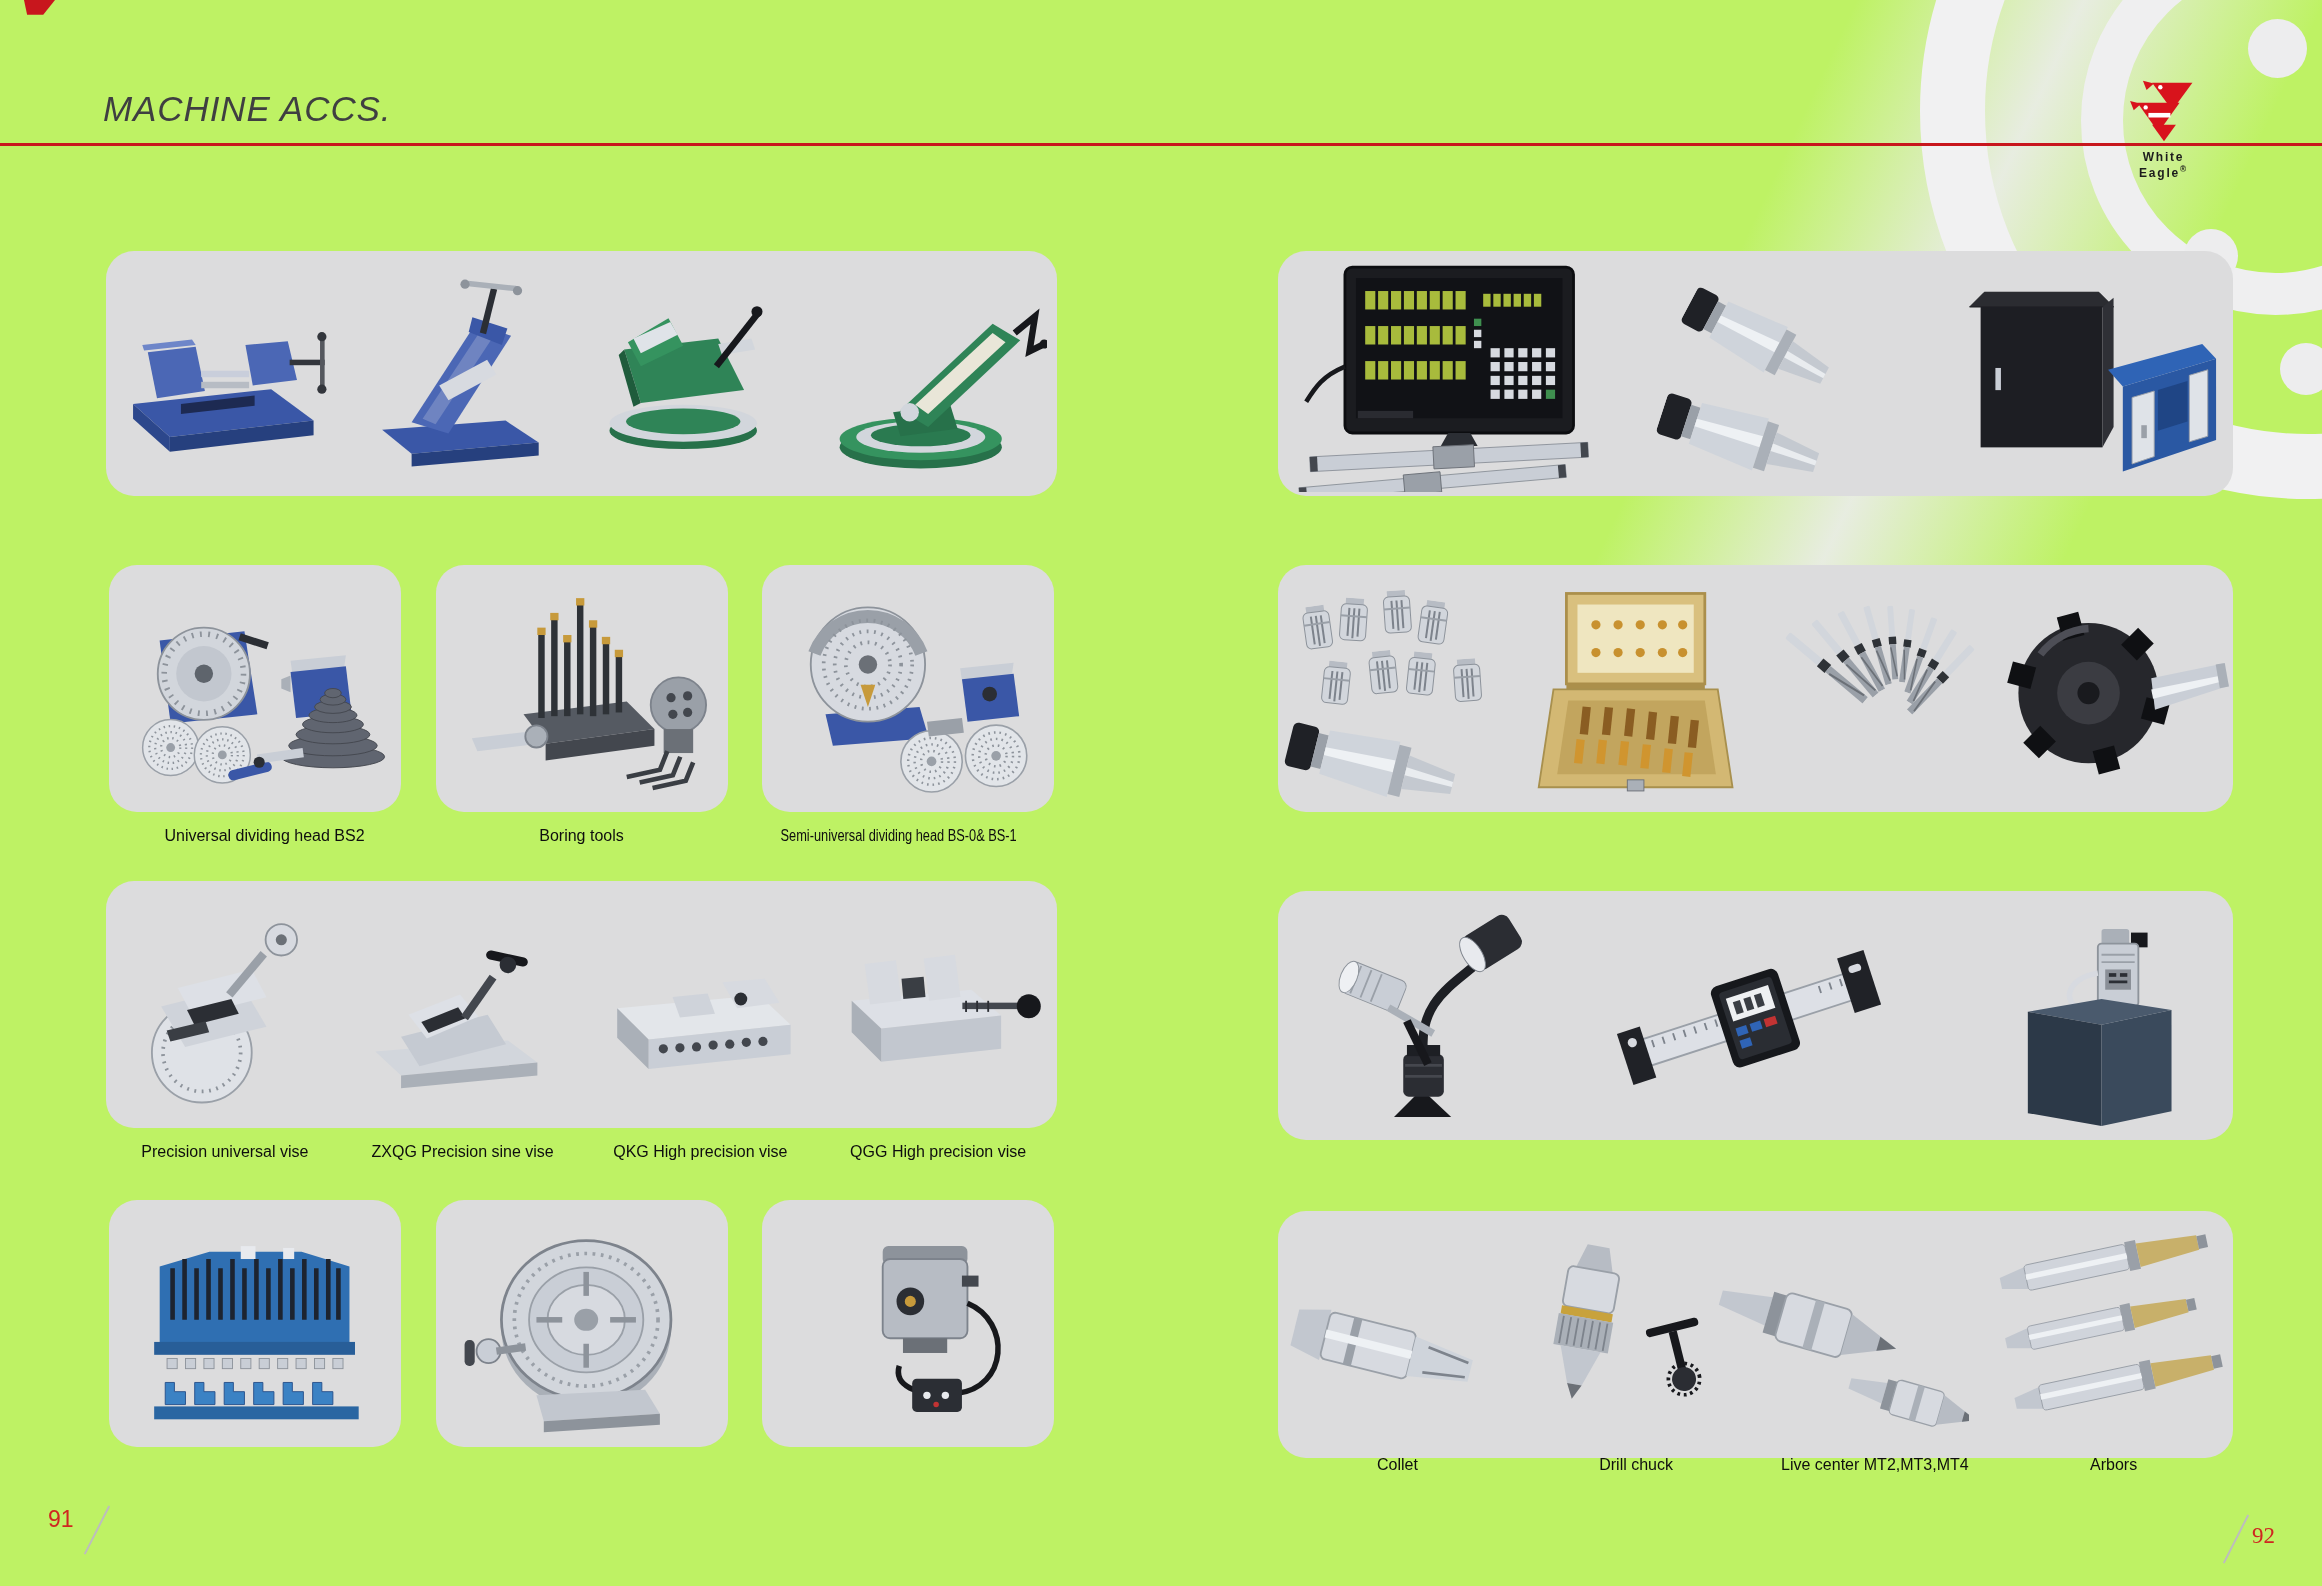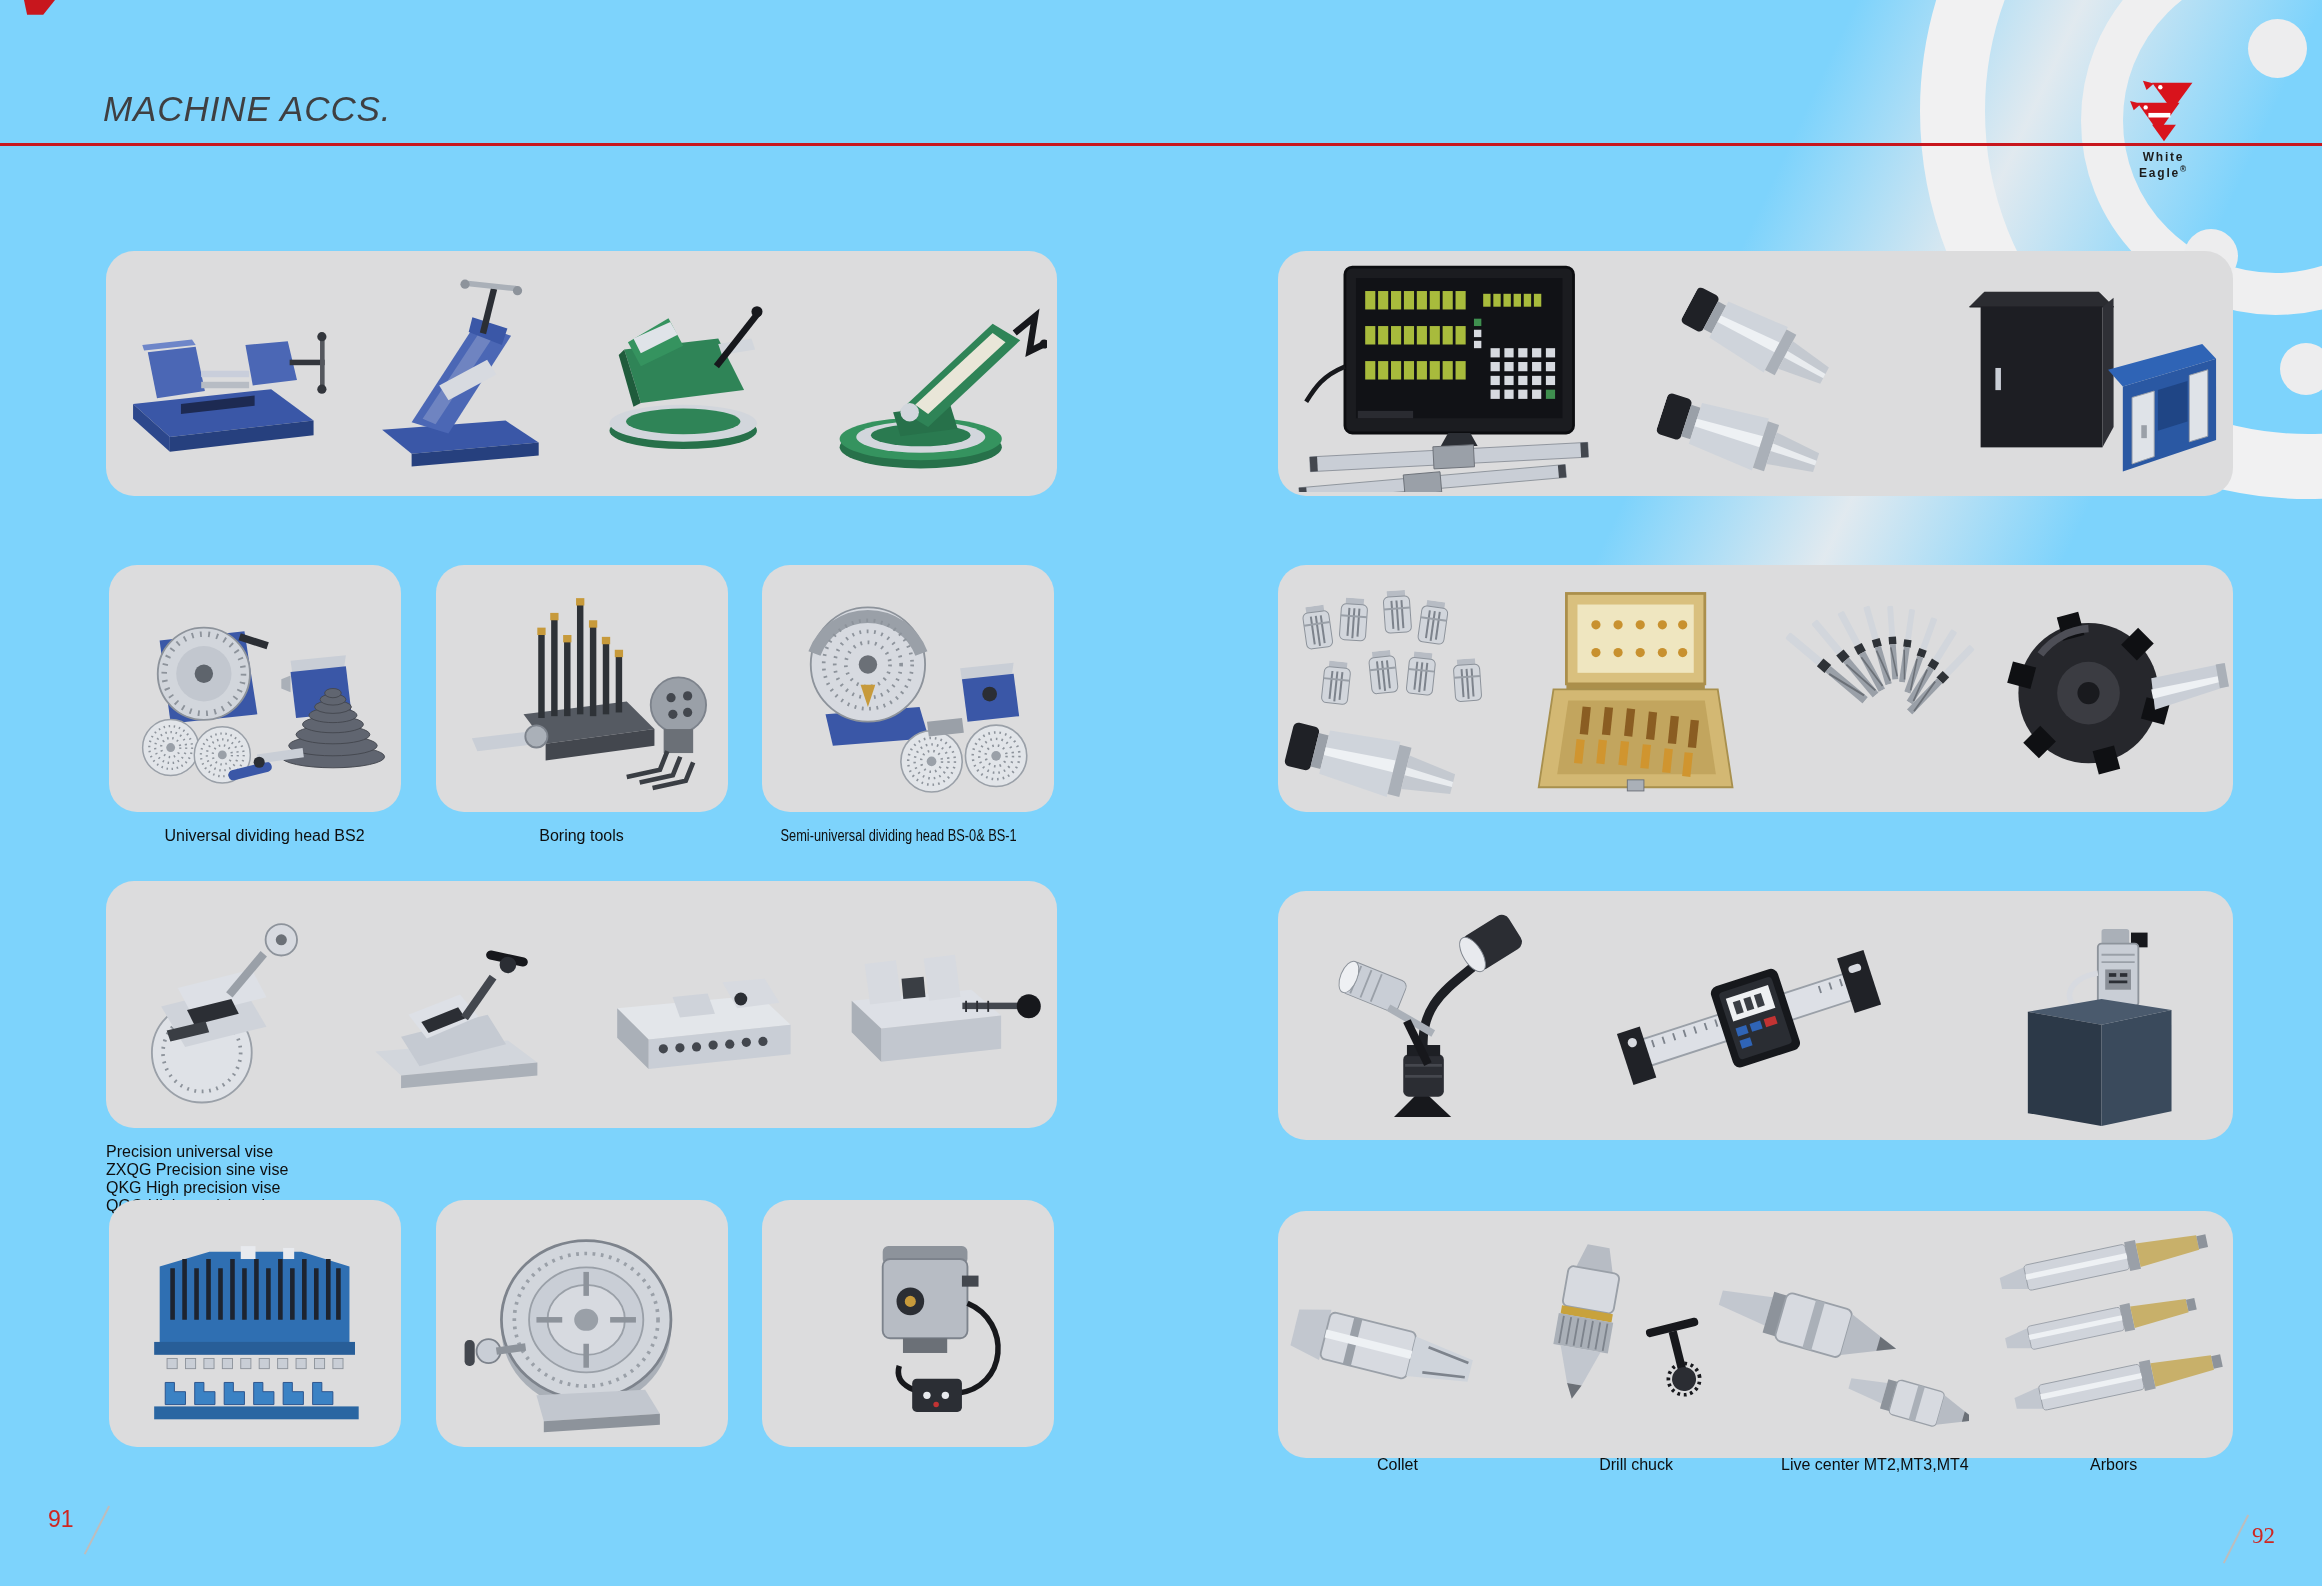--- a/index.html
+++ b/index.html
@@ -1,16 +1,16 @@
 <!DOCTYPE html>
 <html style="font-size:14.8px"><head>
 <meta charset="utf-8">
 <style>
   html,body{margin:0;padding:0;background:#ffffff;}
-  .page{position:relative;width:2322px;height:1587px;background:#7dd3fc;overflow:hidden;
+  .page{position:relative;width:2322px;height:1587px;background:#bef264;overflow:hidden;
         font-family:"Liberation Sans", sans-serif;}
   
   .decor{position:absolute;border-radius:50%;pointer-events:none;}
   .ring1{left:1920px;top:-277px;width:646px;height:646px;border:65px solid #f1f1f2;}
   .ring2{left:2081px;top:-74px;width:305px;height:305px;border:42px solid #efeff0;}
   .bolt{background:#ededee;}
   .swoosh{position:absolute;left:1421px;top:-74px;width:1015px;height:701px;pointer-events:none;
           background:linear-gradient(115deg, rgba(240,240,242,0) 35%, rgba(236,236,238,.9) 52%, rgba(240,240,242,0) 70%);}
   .corner-mark{position:absolute;left:24px;top:0;width:31px;height:14.8px;background:#c8161d;
                clip-path:polygon(0 0,100% 0,62% 100%,10% 100%);}
@@ -291,21 +291,21 @@
       <polygon points="44,56 78,52 84,96 50,100" fill="#d7dae0"></polygon>
       <polygon points="108,50 142,46 148,92 114,96" fill="#d7dae0"></polygon>
       <polygon points="84,72 108,70 110,92 86,94" fill="#3a3e44"></polygon>
       <rect x="150" y="98" width="62" height="7" fill="#43474e"></rect>
       <line x1="154" y1="96" x2="154" y2="108" stroke="#2b2e34" stroke-width="2"></line>
       <line x1="166" y1="96" x2="166" y2="108" stroke="#2b2e34" stroke-width="2"></line>
       <line x1="178" y1="96" x2="178" y2="108" stroke="#2b2e34" stroke-width="2"></line>
       <circle cx="222" cy="102" r="13" fill="#17181c"></circle>
     </svg>
   </div>
-  <div class="labelrow" style="left:106px;top:1143px;width:951px;flex-direction:column;">
+  <div class="labelrow" style="left:106px;top:1143px;width:951px;">
     <div class="lcell"><span class="plabel">Precision universal vise</span></div>
     <div class="lcell"><span class="plabel">ZXQG Precision sine vise</span></div>
     <div class="lcell"><span class="plabel">QKG High precision vise</span></div>
     <div class="lcell"><span class="plabel">QGG High precision vise</span></div>
   </div>
 
   <div class="panel" style="left:109px;top:1200px;width:292px;height:247px;">
     <svg class="prod" width="269" height="225" viewBox="0 0 292 244">
       <polygon points="42,60 96,44 196,44 248,60 248,142 42,142" fill="#2f6fb2"></polygon>
       <rect x="130" y="38" width="16" height="14" fill="#e8eaee"></rect>

